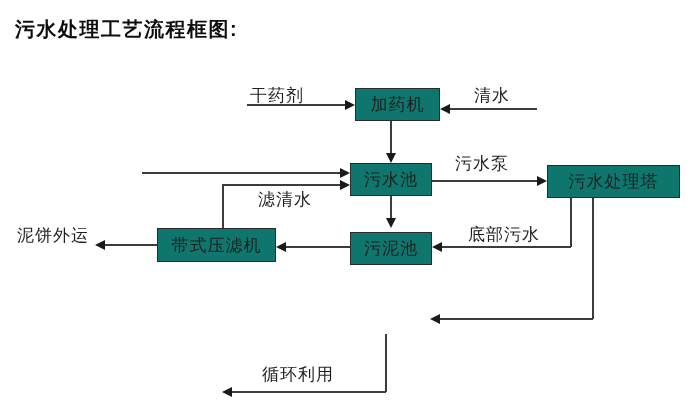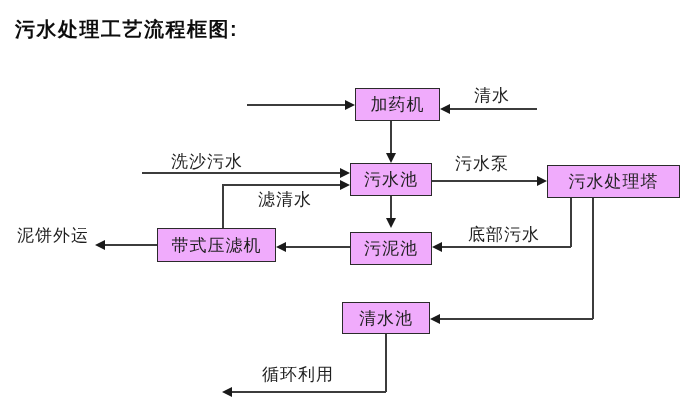--- a/index.html
+++ b/index.html
@@ -7,21 +7,21 @@
   .canvas {
     position:relative; width:700px; height:420px; background:#ffffff;
     font-family:Liberation Sans, sans-serif; color:#141414; overflow:hidden;
   }
   .title {
     position:absolute; left:15px; top:16px;
     font-size:20px; font-weight:bold; letter-spacing:1.5px; color:#0d0d0d;
     white-space:nowrap;
   }
   .node {
-    position:absolute; border:1.5px solid #2b2b2b; background:#f0abfc;
+    position:absolute; border:1.5px solid #2b2b2b; background:#0f766e;
     display:flex; align-items:center; justify-content:center;
     font-size:17px; color:#1f1f1f; letter-spacing:1px; white-space:nowrap;
   }
   .elabel {
     position:absolute; font-size:17px; color:#1f1f1f;
     letter-spacing:1px; white-space:nowrap;
   }
   .hline { position:absolute; height:1.5px; background:#3c3c3c; }
   .vline { position:absolute; width:1.5px; background:#3c3c3c; }
   .arr { position:absolute; width:0; height:0; }
@@ -44,26 +44,23 @@
   </div>
   <div class="node" style="left:547px; top:165px; width:133px; height:33px;">
     <span>污水处理塔</span>
   </div>
   <div class="node" style="left:157px; top:228px; width:119px; height:34px;">
     <span>带式压滤机</span>
   </div>
   <div class="node" style="left:350px; top:232px; width:82px;  height:33px;">
     <span>污泥池</span>
   </div>
-  <div class="node" style="left:342px; top:302px; width:88px;  height:32px;">
-    <span>清水池</span>
-  </div>
 
+  <div class="elabel" style="left:250px; top:84px;">干药剂</div>
   <div class="elabel" style="left:474px; top:84px;">清水</div>
-  <div class="elabel" style="left:171px; top:150px;">洗沙污水</div>
   <div class="elabel" style="left:258px; top:188px;">滤清水</div>
   <div class="elabel" style="left:455px; top:152px;text-align:right;">污水泵</div>
   <div class="elabel" style="left:17px;  top:224px;">泥饼外运</div>
   <div class="elabel" style="left:262px; top:363px;">循环利用</div>
   <div class="elabel" style="left:468px; top:223px;">底部污水</div>
 
   <div class="hline" style="left:247px; top:104px; width:98px;"></div>
   <div class="arr r" style="left:345px; top:100px;"></div>
 
   <div class="hline" style="left:450px; top:108px; width:87px;"></div>

